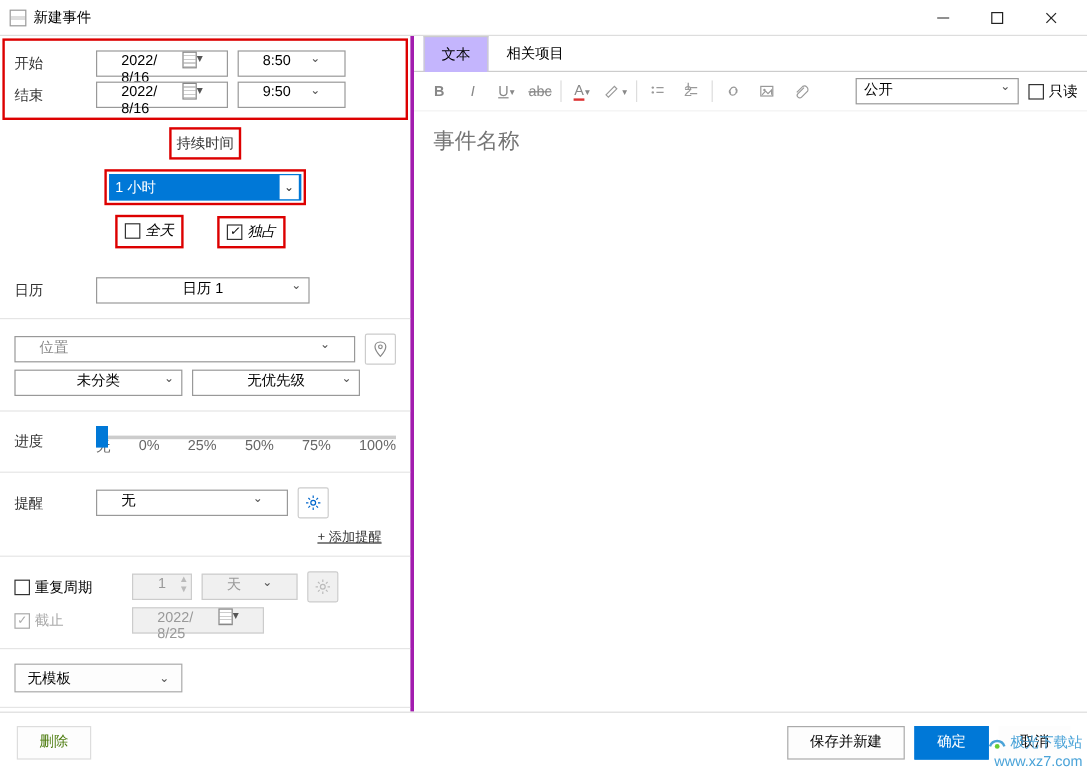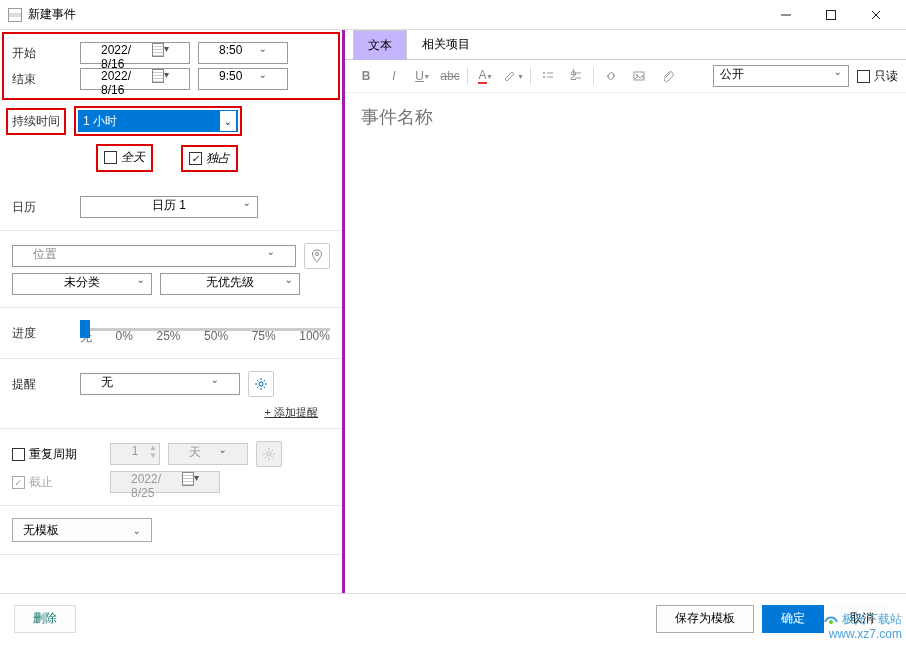--- a/index.html
+++ b/index.html
@@ -71,21 +71,21 @@
 .tb-sep { width: 1px; height: 18px; background: #ddd; margin: 0 2px; }
 .visibility-combo { border: 1px solid #999; height: 22px; width: 136px; display: flex; align-items: flex-start; justify-content: space-between; padding: 0 6px; margin-left: auto; }
 
 .title-input { border: none; padding: 14px 16px; font-size: 18px; color: #aaa; outline: none; width: 100%; }
 .body-area { flex: 1; }
 
 .footer { height: 50px; border-top: 1px solid #ddd; display: flex; align-items: center; padding: 0 14px; gap: 8px; position: relative; }
 .footer .btn { height: 28px; padding: 0 18px; }
 .footer-spacer { flex: 1; }
 .btn.primary { background: #0078d7; color: #fff; border-color: #0078d7; }
-.btn.del { color: #0f766e; border-color: #ddd; }
+.btn.del { color: #4d7c0f; border-color: #ddd; }
 
 .watermark { position: absolute; right: 4px; bottom: 2px; font-size: 11px; color: #4aa3d8; pointer-events: none; text-align: right; line-height: 1.1; }
 .watermark svg { vertical-align: middle; }
 
 svg.icon { width: 14px; height: 14px; }
 </style>
 </head>
 <body>
 
 <div class="titlebar">
@@ -133,21 +133,21 @@
             <span class="cal-icon"></span>
             <span class="chev">▾</span>
         </div>
         <div class="time-select">
           <span>9:50</span>
             <span class="chev">⌄</span>
         </div>
       </div>
     </div>
 
-    <div class="row" style="padding:2px 6px;">
+    <div class="row" style="padding:2px 6px;flex-direction:column;">
       <span class="label redbox" style="padding:3px 4px;">持续时间</span>
       <div class="redbox" style="padding:2px;">
         <div class="duration-combo">
           <span>1 小时</span>
             <span class="chev">⌄</span>
         </div>
       </div>
     </div>
 
     <div class="row" style="padding:2px 6px 8px 96px; gap:28px;font-style:italic;">
@@ -357,21 +357,21 @@
       </label>
     </div>
     <input class="title-input" placeholder="事件名称" style="">
     <div class="body-area"></div>
   </div>
 </div>
 
 <div class="footer">
   <div class="btn del">删除</div>
   <div class="footer-spacer"></div>
-  <div class="btn">保存为模板</div>
+  <div class="btn">保存并新建</div>
   <div class="btn primary">确定</div>
   <div class="btn" style="border:none;">取消</div>
   <div class="watermark">
     <svg width="16" height="16" viewBox="0 0 16 16">
         <path d="M2 10 C4 4 12 4 14 10" fill="none" stroke="#4aa3d8" stroke-width="2"></path>
         <circle cx="8" cy="10" r="2" fill="#6c3"></circle>
       </svg>
     <span>极光下载站</span><br>
     <span>www.xz7.com</span>
   </div>

